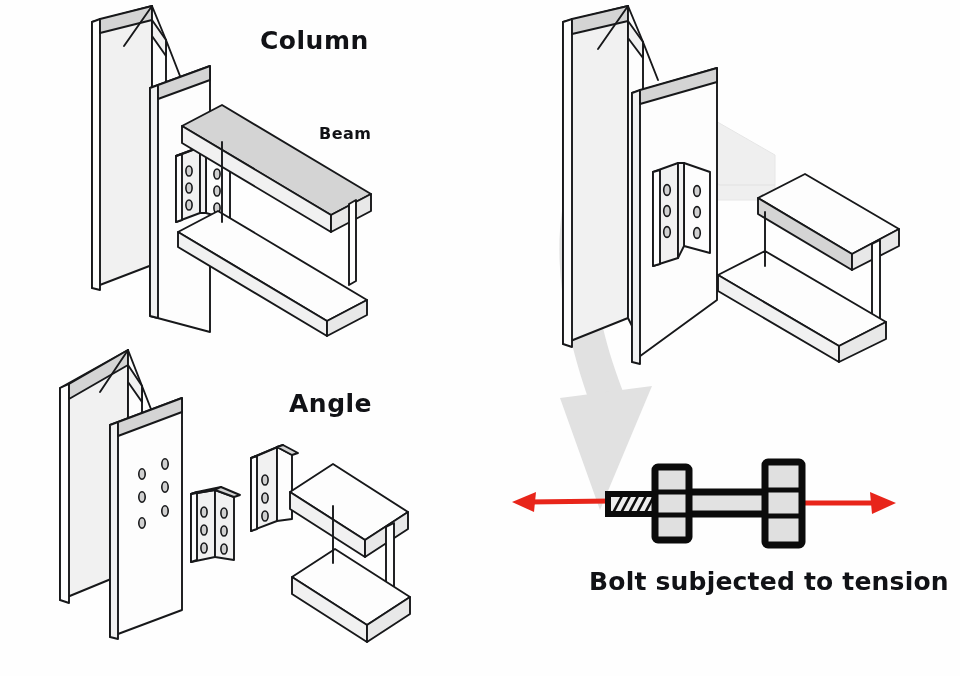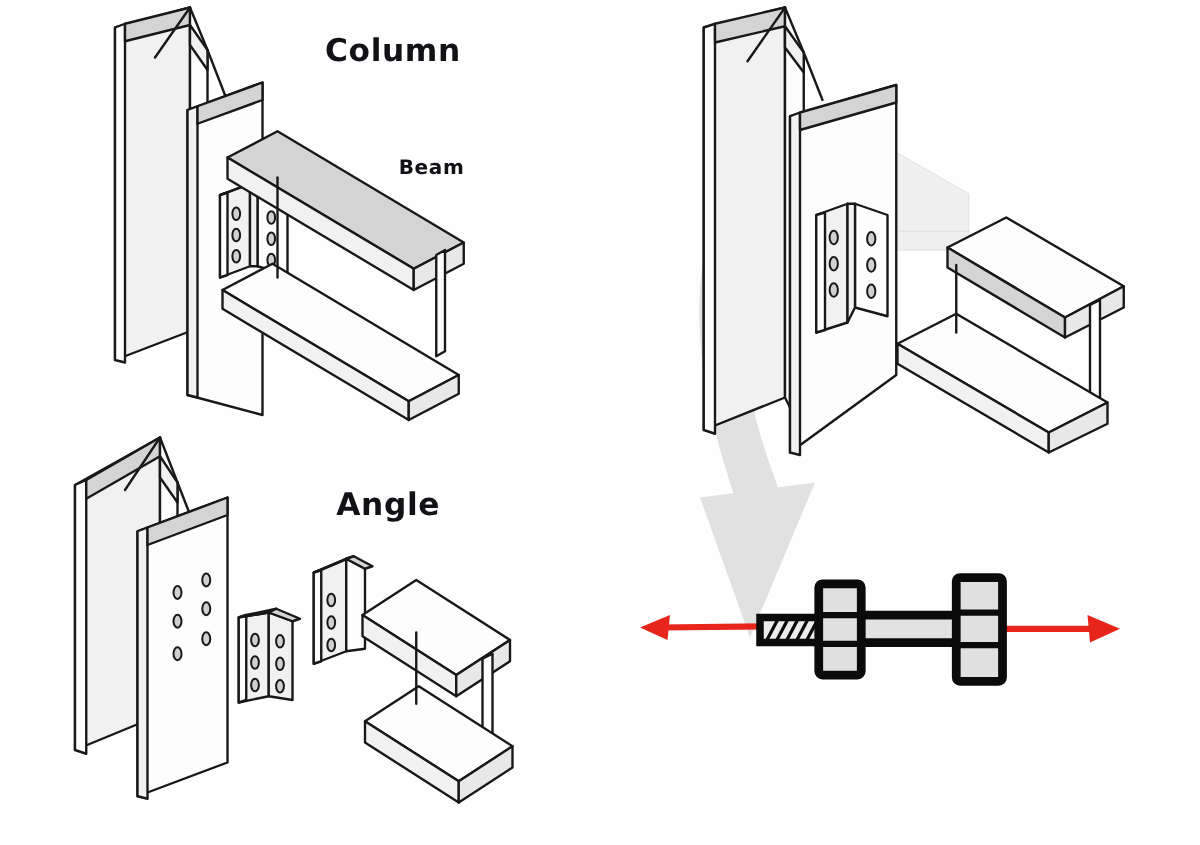--- a/index.html
+++ b/index.html
@@ -62,21 +62,21 @@
   .label {
     position: absolute;
     font-family: "DejaVu Sans", sans-serif;
     font-weight: 700;
     color: #111216;
     white-space: nowrap;
     letter-spacing: 0.5px;
   }
   #label-column { left: 260px; top: 26px;  font-size: 25px; }
   #label-beam   { left: 319px; top: 124px; font-size: 16px; }
-  #label-angle  { left: 269px; top: 389px; font-size: 25px; }
+  #label-angle  { left: 289px; top: 389px; font-size: 25px; }
   #label-bolt   { left: 589px; top: 567px; font-size: 25px; letter-spacing: 0.2px; }
 </style>
 </head>
 <body>
 
 <div id="canvas">
 
   <svg class="layer" viewBox="0 0 960 676">
     <g>
       <path class="watermark-arrow" d="M596,98 C572,150 556,210 560,268 C563,320 578,372 596,420
@@ -291,14 +291,15 @@
         <rect x="765" y="462" width="37" height="83" rx="3" fill="#e0e0e0" stroke="#0b0b0b" stroke-width="7"></rect>
         <line x1="765" y1="490" x2="802" y2="490" stroke="#0b0b0b" stroke-width="5"></line>
         <line x1="765" y1="516" x2="802" y2="516" stroke="#0b0b0b" stroke-width="5"></line>
       </g>
     </g>
   </svg>
 
   <div class="label" id="label-column">Column</div>
   <div class="label" id="label-beam">Beam</div>
   <div class="label" id="label-angle">Angle</div>
+  <div class="label" id="label-bolt">Bolt subjected to tension</div>
 
 </div>
 
 </body></html>

